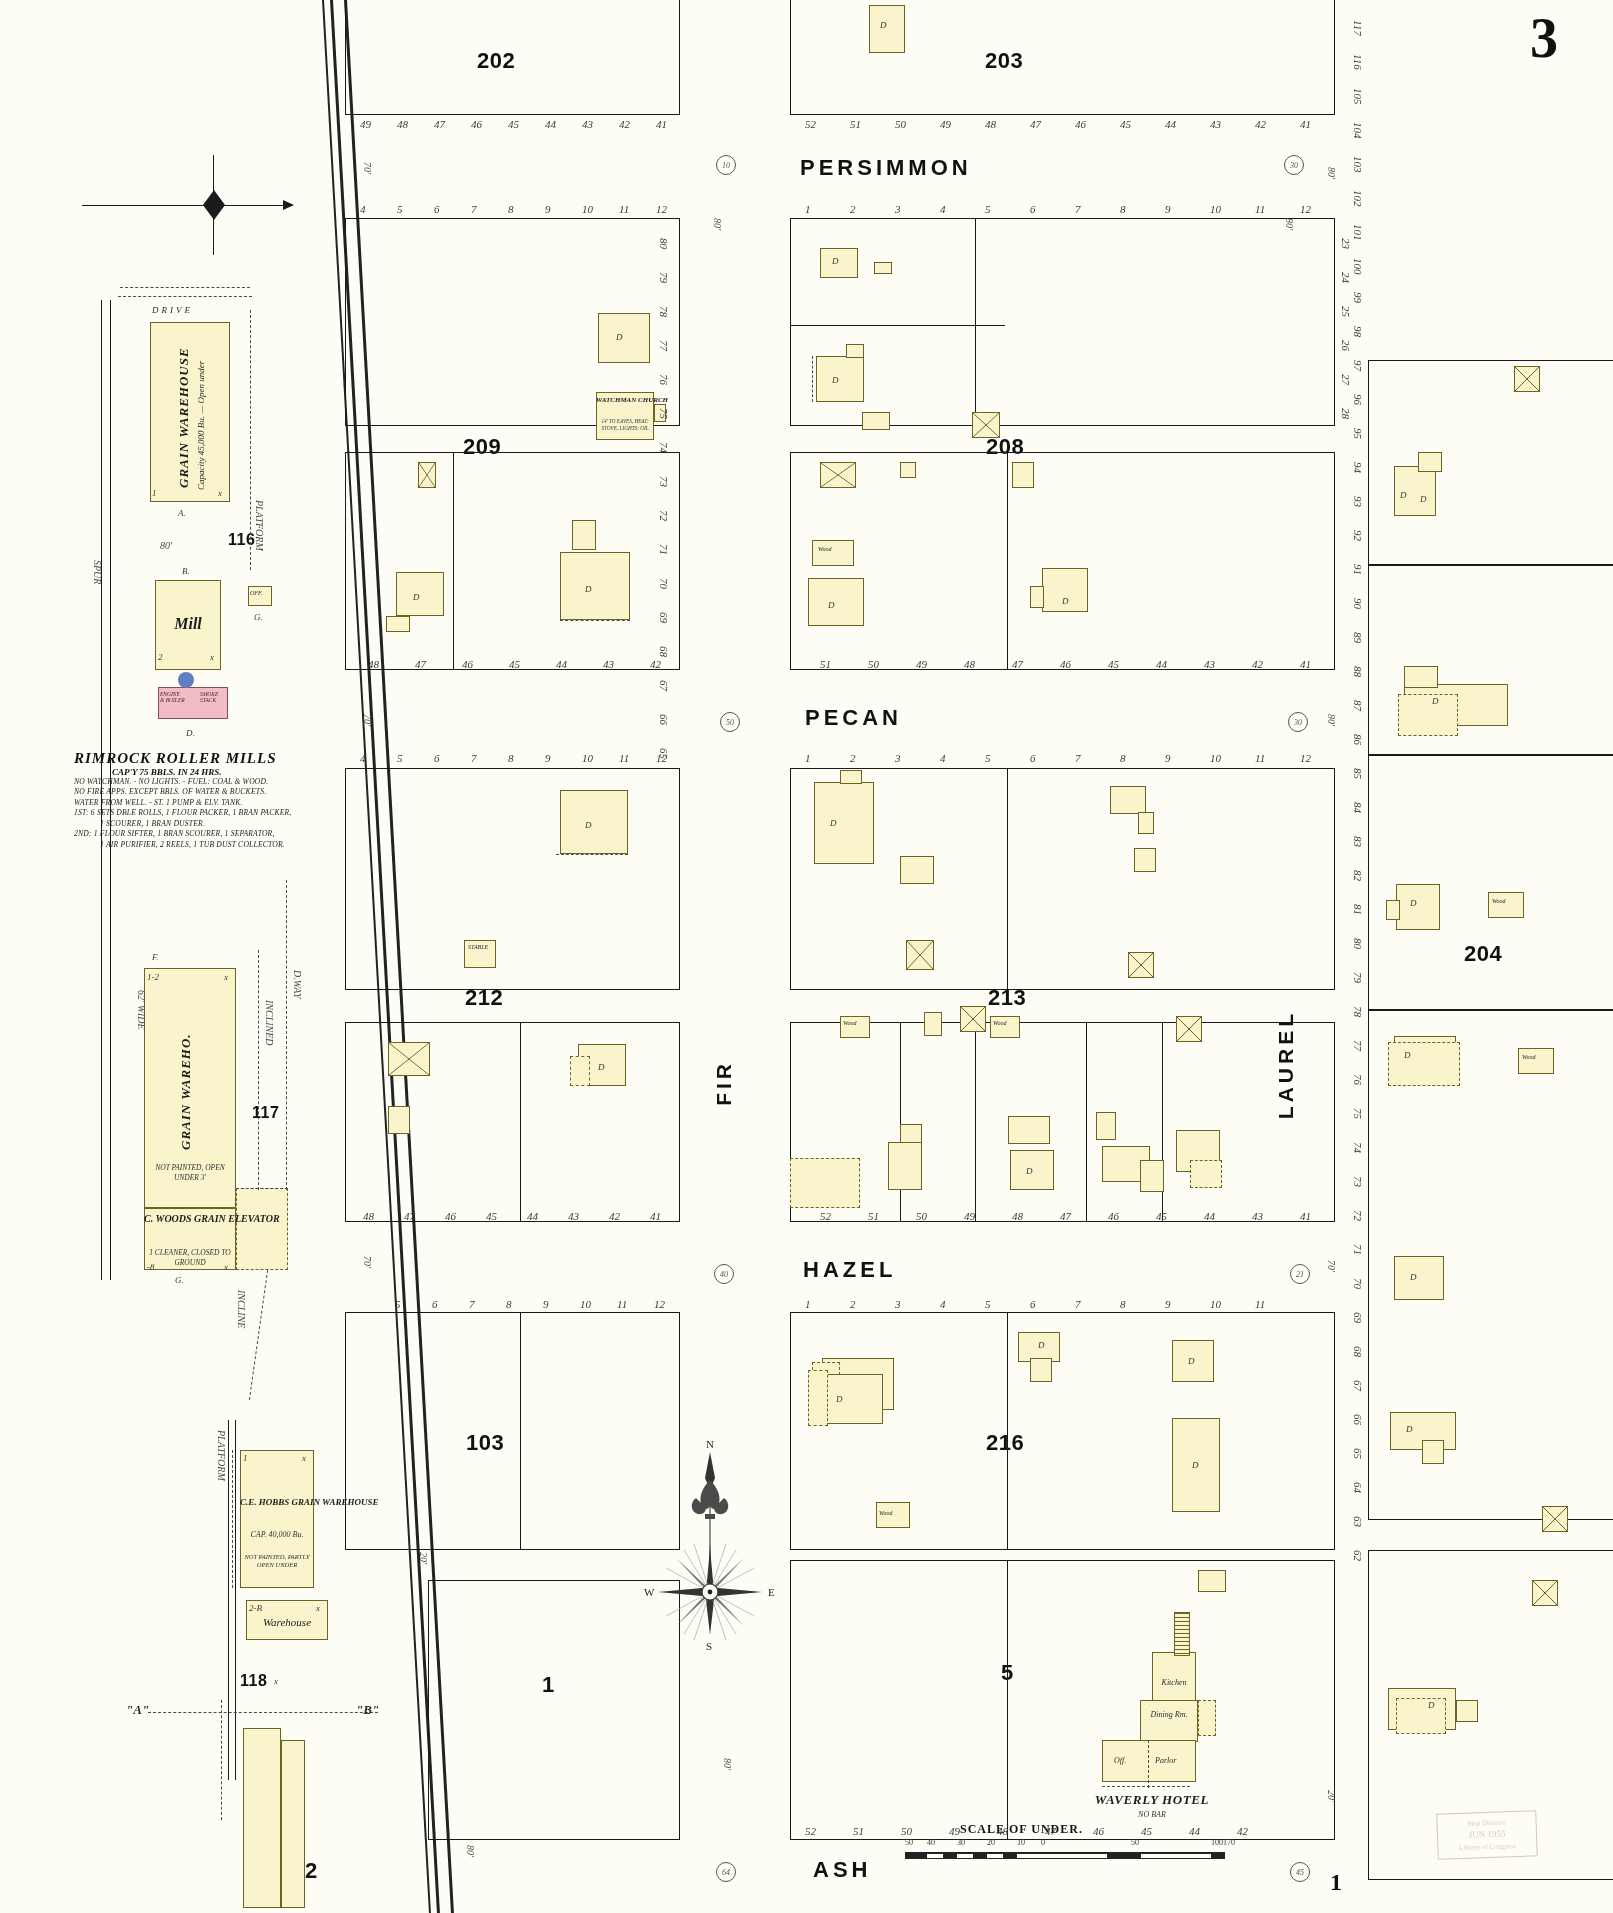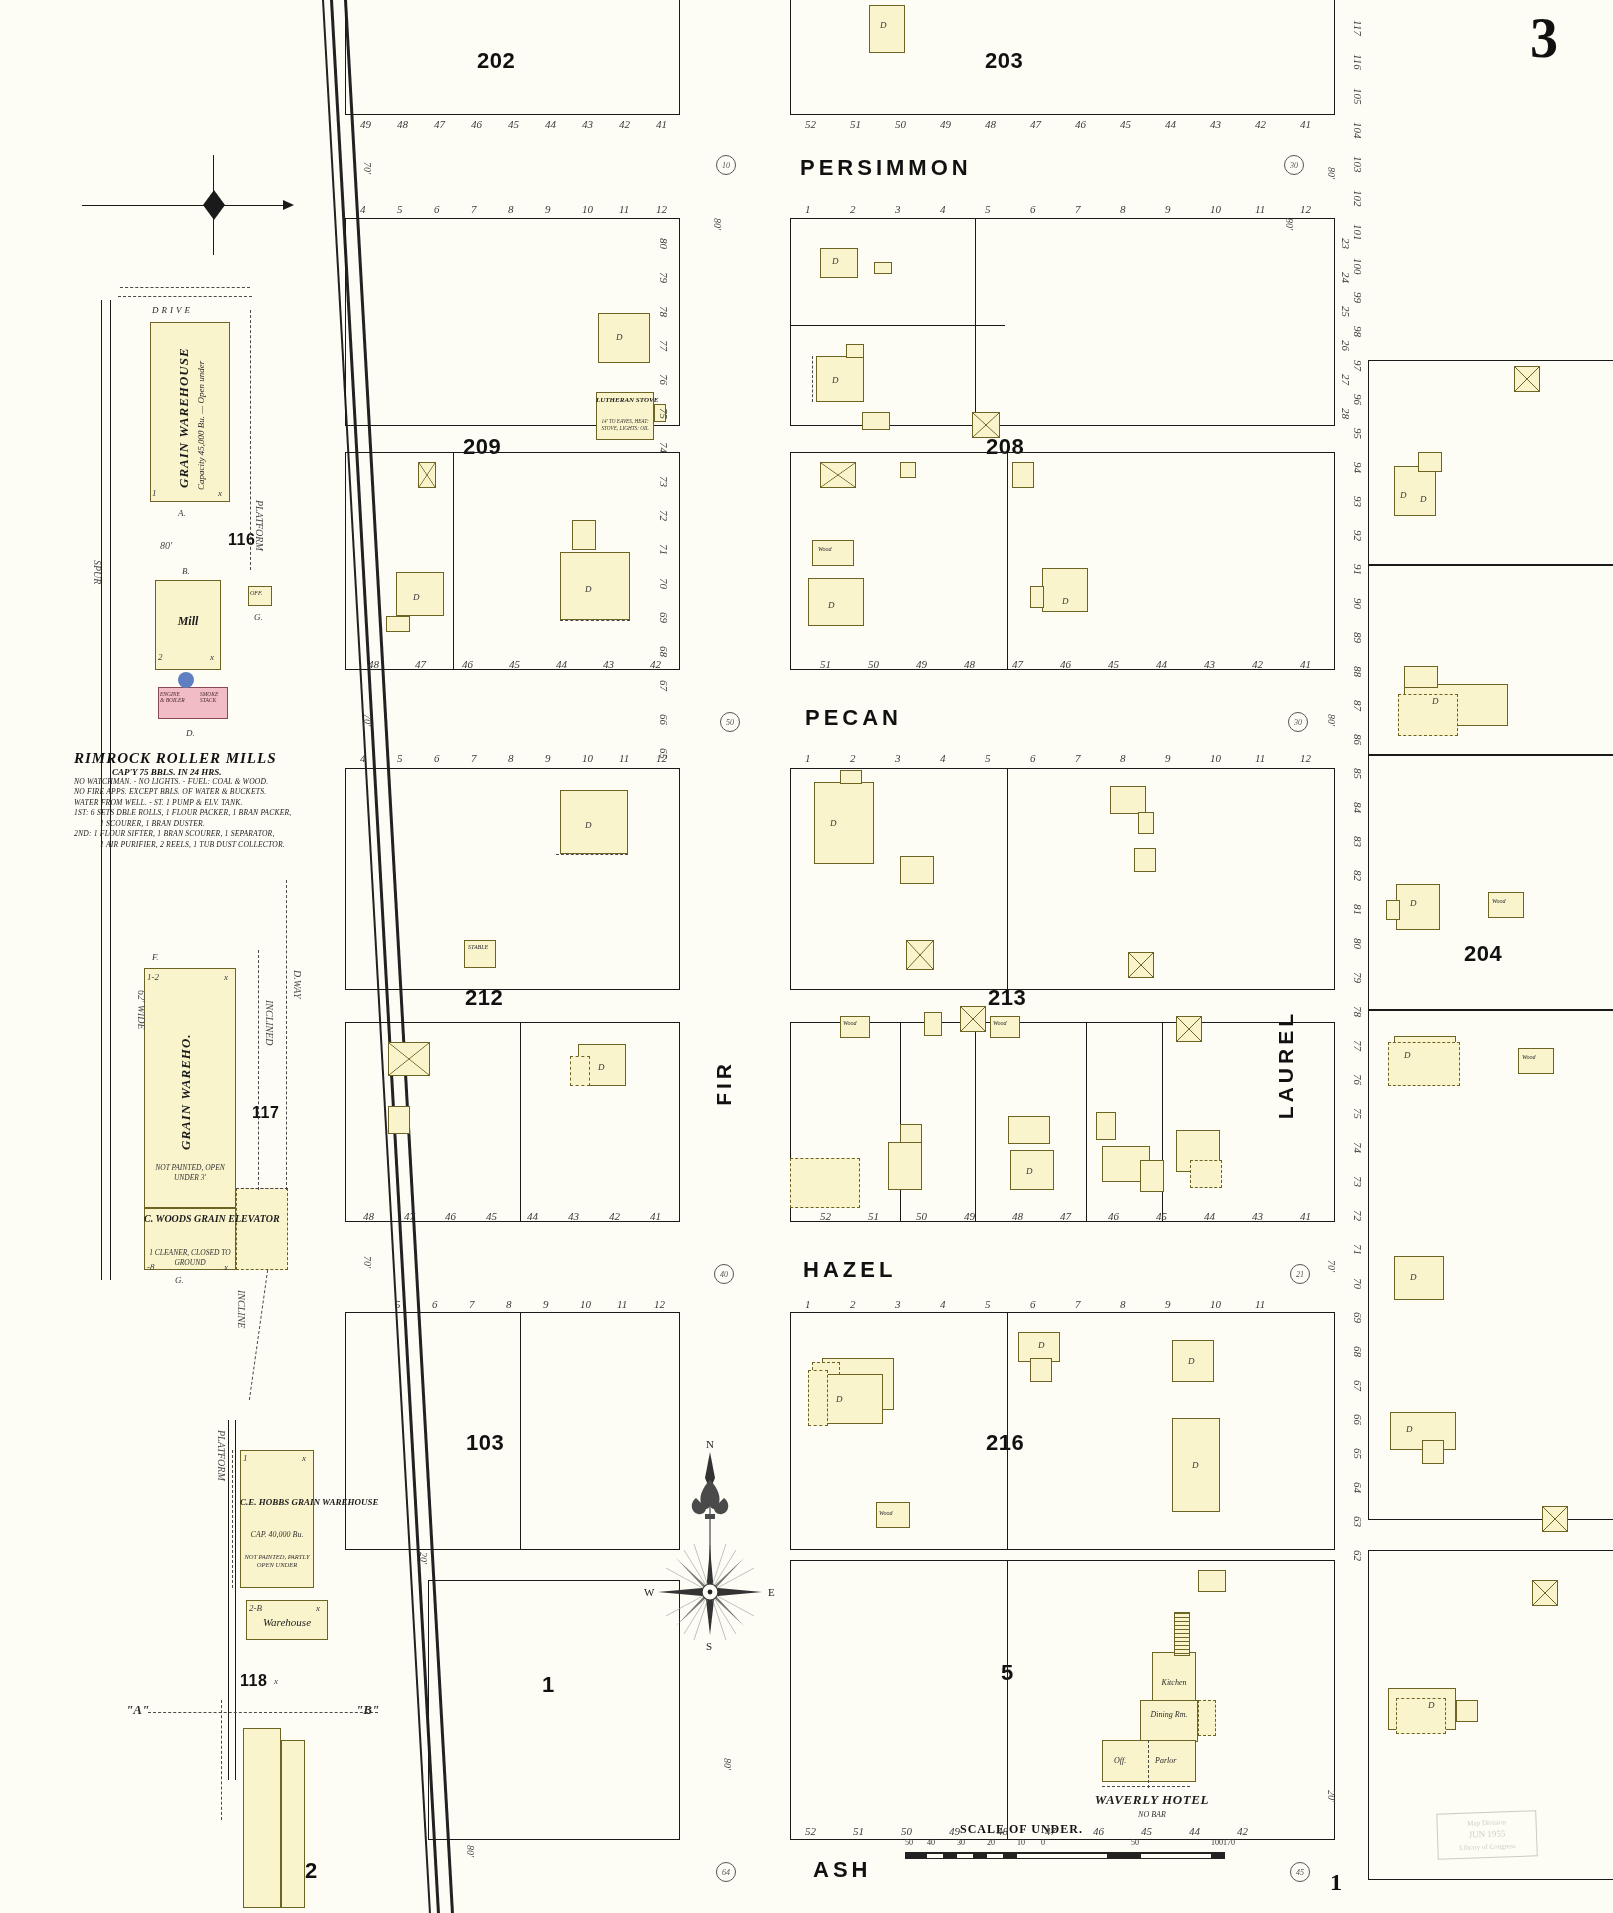--- a/index.html
+++ b/index.html
@@ -130,21 +130,21 @@
   <div class="whsubV" style="left:196px;top:338px;height:152px;">Capacity 45,000 Bu. — Open under</div>
   <div class="dmark" style="left:152px;top:488px;">1</div>
   <div class="dmark" style="left:218px;top:488px;">x</div>
   <div class="dmark" style="left:178px;top:508px;">A.</div>
   <div class="blocknum" style="left:228px;top:531px;font-size:16px;">116</div>
   <div class="dashlineV" style="left:250px;top:310px;height:260px;"></div>
   <div class="dimV" style="left:254px;top:500px;">PLATFORM</div>
   <div class="dim" style="left:160px;top:540px;">80'</div>
 
   <div class="bldg" style="left:155px;top:580px;width:66px;height:90px;"></div>
-  <div class="whlabel" style="left:160px;top:614px;width:56px;font-size:12px;">Mill</div>
+  <div class="whlabel" style="left:160px;top:614px;width:56px;font-size:16px;">Mill</div>
   <div class="dmark" style="left:158px;top:652px;">2</div>
   <div class="dmark" style="left:210px;top:652px;">x</div>
   <div class="bldg" style="left:248px;top:586px;width:24px;height:20px;"></div>
   <div class="blabel" style="left:250px;top:590px;font-size:6px;">OFF.</div>
   <div class="dmark" style="left:254px;top:612px;">G.</div>
   <div class="dmark" style="left:182px;top:566px;">B.</div>
 
   <div class="pink" style="left:158px;top:687px;width:70px;height:32px;"></div>
   <div class="blue" style="left:178px;top:672px;width:16px;height:16px;"></div>
   <div class="blabel" style="left:160px;top:691px;font-size:5.5px;color:#4a2a30;">ENGINE<br>&amp; BOILER</div>
@@ -242,21 +242,21 @@
   <div class="lot" style="left:345px;top:218px;width:335px;height:208px;"></div>
   <div class="lot" style="left:790px;top:218px;width:545px;height:208px;"></div>
   <div class="solidline" style="left:975px;top:218px;width:1.4px;height:208px;"></div>
   <div class="solidline" style="left:790px;top:325px;width:185px;height:1.4px;"></div>
   <div class="solidline" style="left:975px;top:325px;width:30px;height:1.4px;"></div>
 
   <div class="bldg" style="left:598px;top:313px;width:52px;height:50px;"></div>
   <div class="dmark" style="left:616px;top:332px;">D</div>
   <div class="bldg" style="left:596px;top:392px;width:58px;height:48px;"></div>
   <div class="bldg" style="left:654px;top:404px;width:12px;height:18px;"></div>
-  <div class="whlabel" style="left:596px;top:396px;width:58px;font-size:7px;">LUTHERAN STOVE</div>
+  <div class="whlabel" style="left:596px;top:396px;width:58px;font-size:7px;">WATCHMAN CHURCH</div>
   <div class="whsub" style="left:596px;top:418px;width:58px;font-size:5.2px;">14' TO EAVES, HEAT: STOVE, LIGHTS: OIL</div>
 
   <div class="bldg" style="left:820px;top:248px;width:38px;height:30px;"></div>
   <div class="dmark" style="left:832px;top:256px;">D</div>
   <div class="bldg" style="left:874px;top:262px;width:18px;height:12px;"></div>
   <div class="bldg" style="left:816px;top:356px;width:48px;height:46px;"></div>
   <div class="bldg" style="left:846px;top:344px;width:18px;height:14px;"></div>
   <div class="dmark" style="left:832px;top:375px;">D</div>
   <div class="dashlineV" style="left:812px;top:356px;height:46px;"></div>
   <div class="bldg" style="left:862px;top:412px;width:28px;height:18px;"></div>

